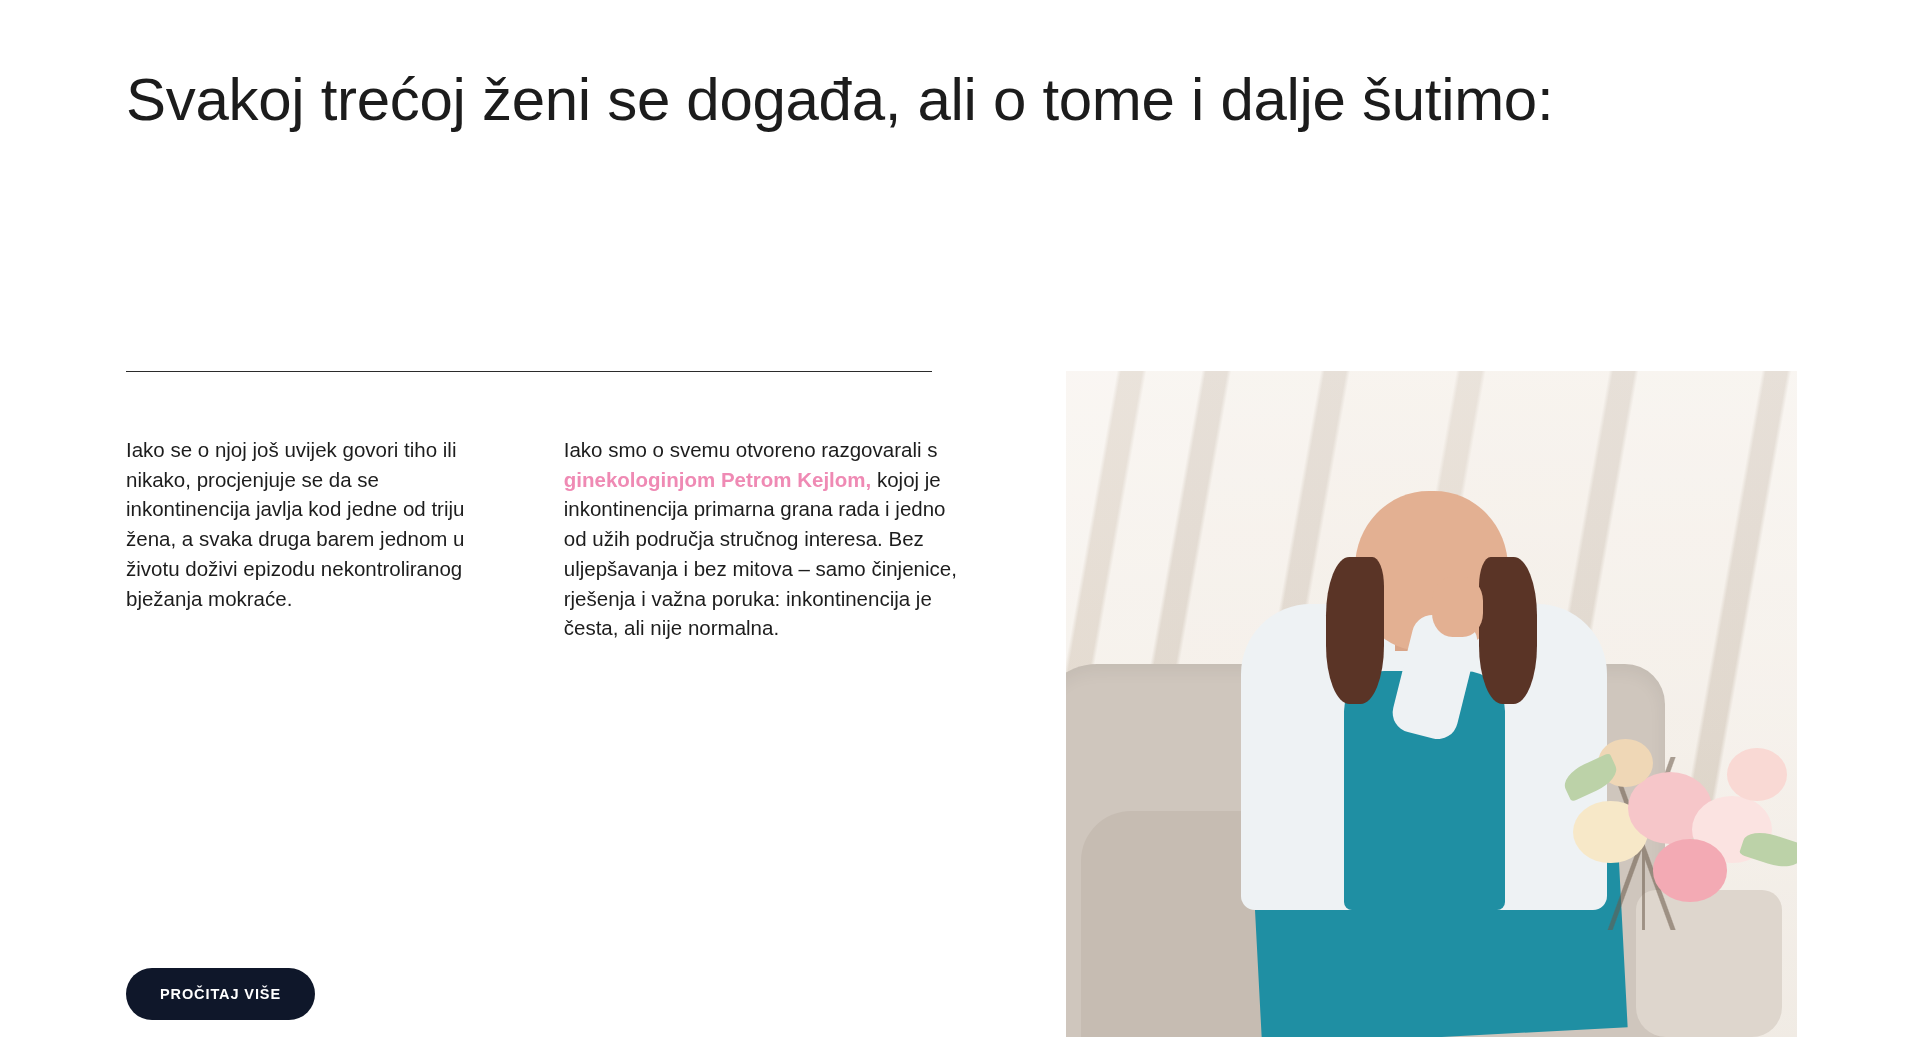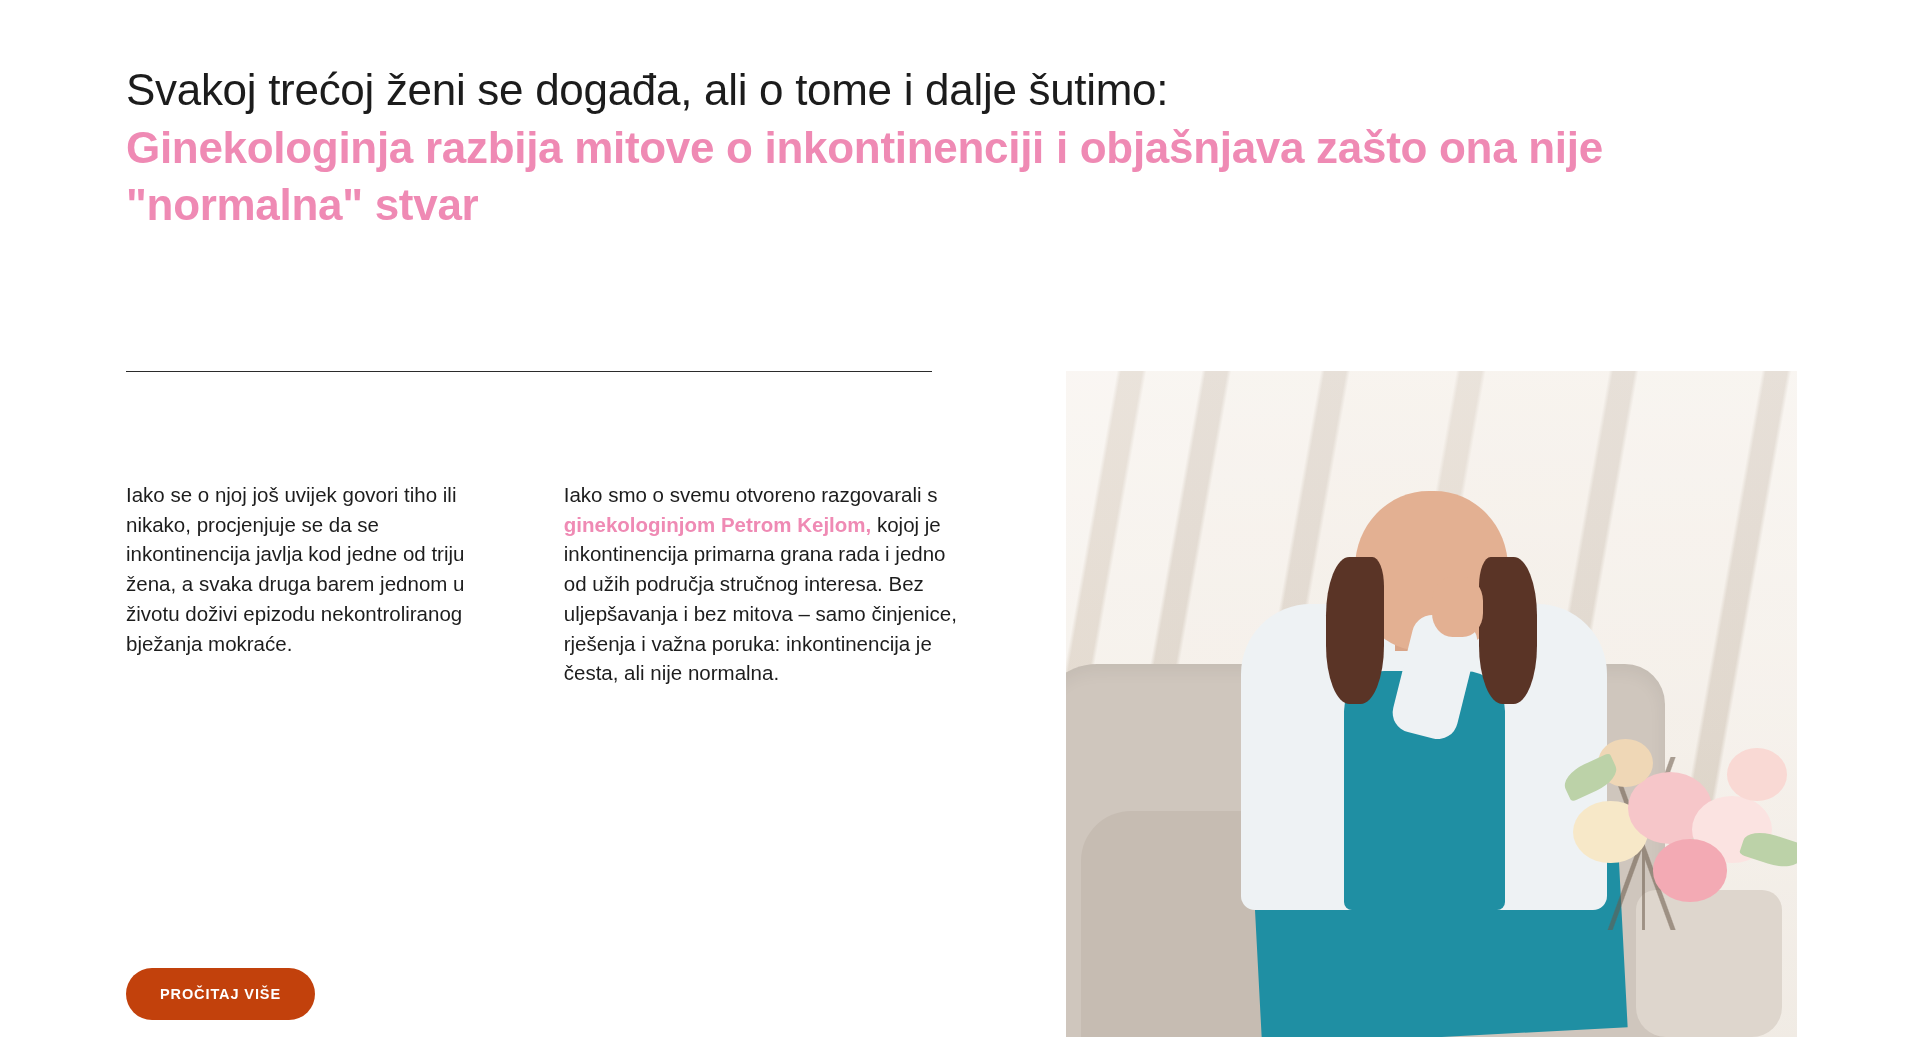--- a/index.html
+++ b/index.html
@@ -23,21 +23,21 @@
   }
 
   
   .headline-wrap {
     position: absolute;
     left: 126px;
     top: 62px;
     width: 1560px;
   }
   .headline-line1 {
-    font-size: 44px;
+    font-size: 60px;
     line-height: 1.28;
     font-weight: 400;
     color: #1c1c1c;
     letter-spacing: -0.3px;
   }
   .headline-line2 {
     font-size: 44px;
     line-height: 1.28;
     font-weight: 700;
     color: #ef8ab4;
@@ -53,21 +53,21 @@
     top: 371px;
     width: 806px;
     height: 1px;
     background: #2b2b2b;
   }
 
   
   .columns {
     position: absolute;
     left: 126px;
-    top: 480px;
+    top: 435px;
     width: 840px;
     display: flex;
     gap: 60px;
   }
   .col {
     width: 385px;
   }
   .col p {
     margin: 0 0 26px 0;
     font-size: 20.5px;
@@ -83,21 +83,21 @@
   }
 
   
   .cta {
     position: absolute;
     left: 126px;
     top: 968px;
     display: inline-flex;
     align-items: center;
     justify-content: center;
-    background: #c2410c;
+    background: #0f172a;
     color: #ffffff;
     border: none;
     border-radius: 40px;
     padding: 0 34px;
     height: 52px;
     font-size: 14.5px;
     font-weight: 700;
     letter-spacing: 0.9px;
     cursor: pointer;
     font-family: "Liberation Sans", sans-serif;
@@ -278,21 +278,20 @@
     opacity: 0.55;
   }
 </style>
 </head>
 <body>
 
 <div class="page">
 
   <div class="headline-wrap">
     <div class="headline-line1">Svakoj trećoj ženi se događa, ali o tome i dalje šutimo:</div>
-    <div class="headline-line2">Ginekologinja razbija mitove o inkontinenciji i objašnjava zašto ona nije "normalna" stvar</div>
   </div>
 
   <div class="divider"></div>
 
   <div class="columns">
 
     <div class="col col-left">
       <p>Iako se o njoj još uvijek govori tiho ili nikako, procjenjuje se da se inkontinencija javlja kod jedne od triju žena, a svaka druga barem jednom u životu doživi epizodu nekontroliranog bježanja mokraće.</p>
     </div>
 

